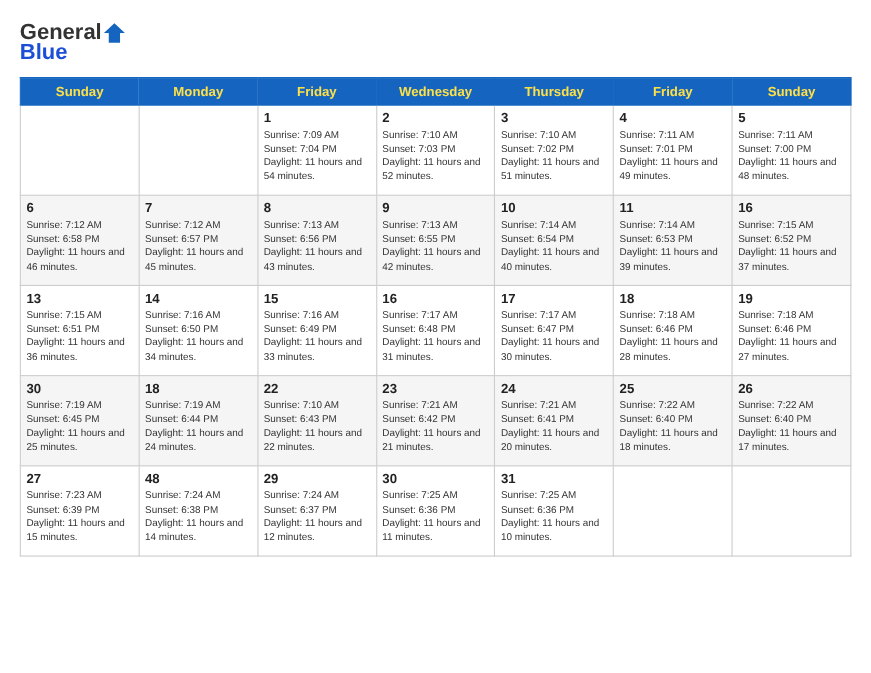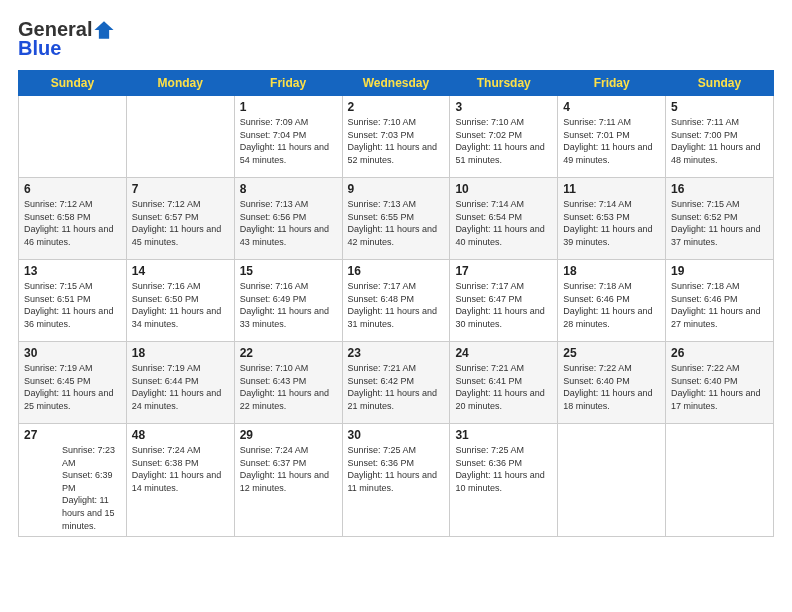--- a/index.html
+++ b/index.html
@@ -277,21 +277,21 @@
           <td>
             <span class="day-num">26</span>
             <div class="cell-info" style="white-space: pre-line;">Sunrise: 7:22 AM
 Sunset: 6:40 PM
 Daylight: 11 hours and 17 minutes.</div>
           </td>
         </tr>
         <tr>
           <td>
             <span class="day-num">27</span>
-            <div class="cell-info" style="white-space: pre-line; margin-left: 38px;">Sunrise: 7:23 AM
+            <div class="cell-info" style="white-space: pre-line;">Sunrise: 7:23 AM
 Sunset: 6:39 PM
 Daylight: 11 hours and 15 minutes.</div>
           </td>
           <td>
             <span class="day-num">48</span>
             <div class="cell-info" style="white-space: pre-line;">Sunrise: 7:24 AM
 Sunset: 6:38 PM
 Daylight: 11 hours and 14 minutes.</div>
           </td>
           <td>

